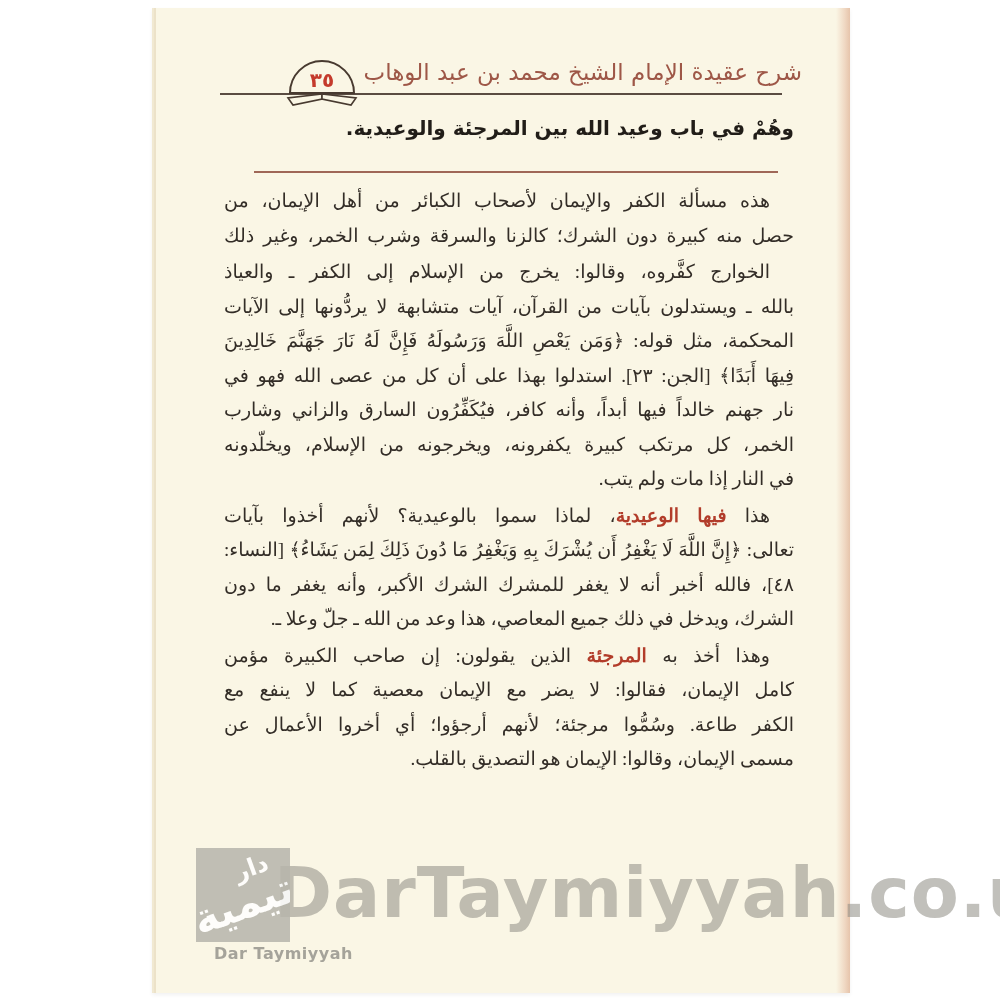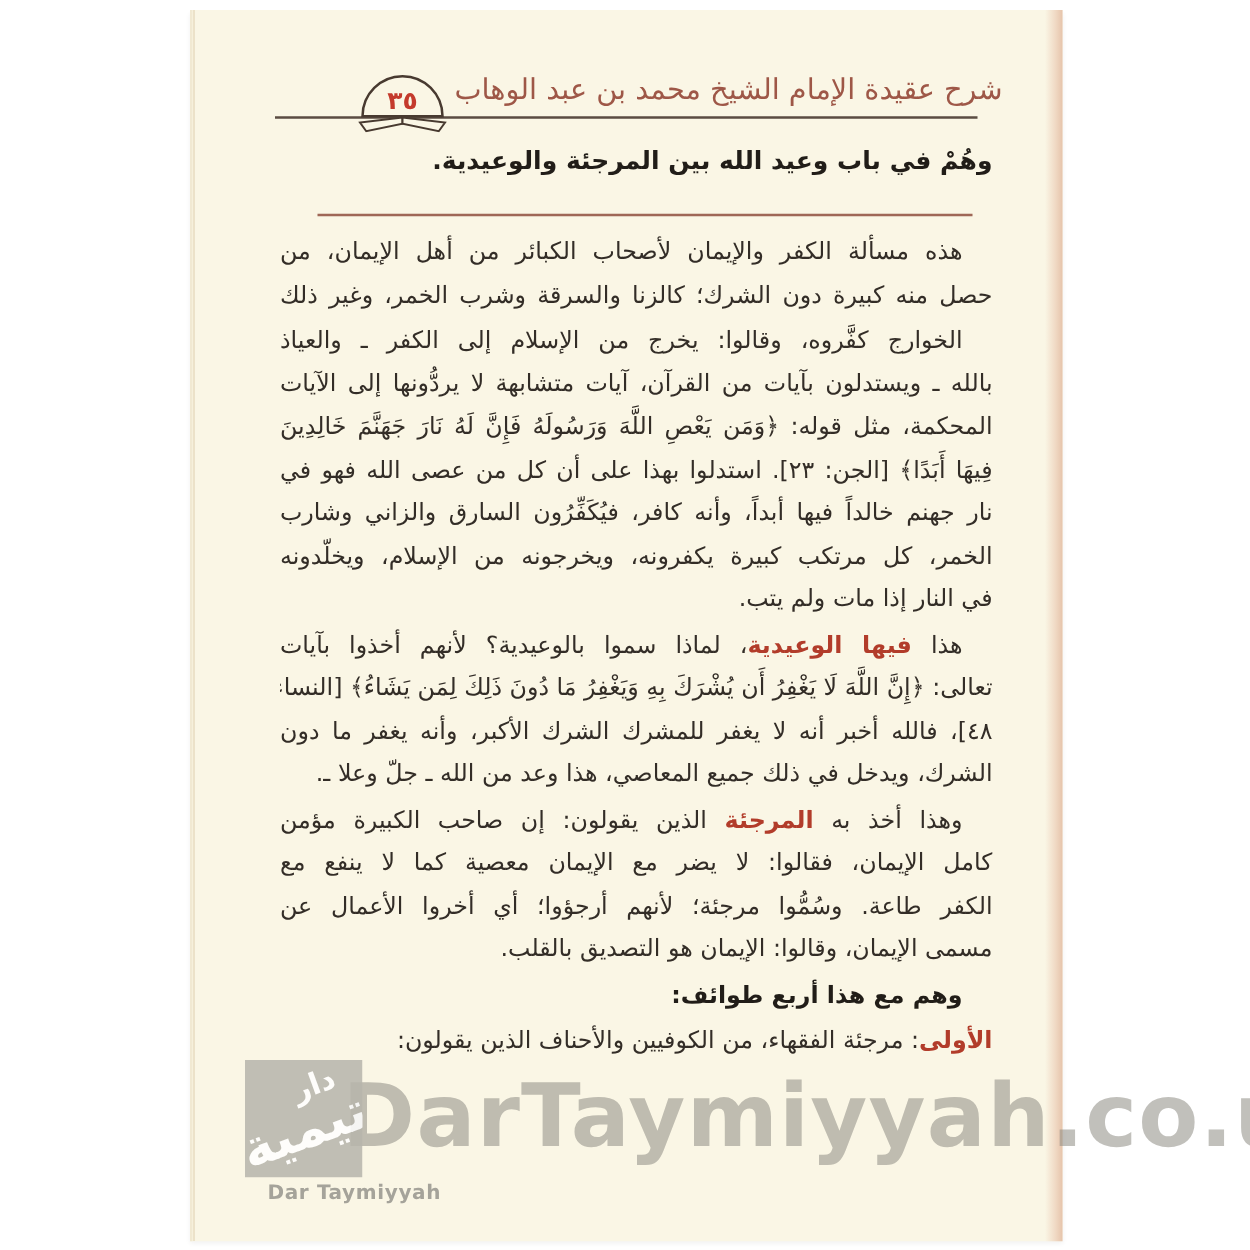--- a/index.html
+++ b/index.html
@@ -29,21 +29,21 @@
   .section-heading{
     position:absolute;top:108px;right:56px;z-index:3;
     direction:rtl;font-size:20px;font-weight:bold;color:#211d18;
   }
   .matn-rule{
     position:absolute;top:163px;left:100px;width:524px;height:2px;z-index:2;
     background:var(--rule-maroon);opacity:.85;
   }
   .body-text{
     position:absolute;top:176px;left:70px;width:570px;z-index:3;
-    direction:rtl;color:var(--text);font-size:19px;
+    direction:rtl;color:var(--text);font-size:19px;font-family:Liberation Serif, serif;
   }
   .para{margin:0 0 2px 0;}
   .para.bold{font-weight:bold;color:#211d18;}
   .line{
     height:34.5px;line-height:34.5px;overflow:hidden;
     text-align:justify;text-align-last:justify;white-space:nowrap;
   }
   .line.first{padding-right:24px;}
   .line.end{text-align-last:right;}
   .red{color:var(--highlight-red);font-weight:bold;}
@@ -105,22 +105,16 @@
           <div class="line"><span>تعالى: ﴿إِنَّ اللَّهَ لَا يَغْفِرُ أَن يُشْرَكَ بِهِ وَيَغْفِرُ مَا دُونَ ذَلِكَ لِمَن يَشَاءُ﴾ [النساء:</span></div>
           <div class="line"><span>٤٨]، فالله أخبر أنه لا يغفر للمشرك الشرك الأكبر، وأنه يغفر ما دون</span></div>
           <div class="line end"><span>الشرك، ويدخل في ذلك جميع المعاصي، هذا وعد من الله ـ جلّ وعلا ـ.</span></div>
         </div>
         <div class="para">
           <div class="line first"><span>وهذا أخذ به </span><span class="red">المرجئة</span><span> الذين يقولون: إن صاحب الكبيرة مؤمن</span></div>
           <div class="line"><span>كامل الإيمان، فقالوا: لا يضر مع الإيمان معصية كما لا ينفع مع</span></div>
           <div class="line"><span>الكفر طاعة. وسُمُّوا مرجئة؛ لأنهم أرجؤوا؛ أي أخروا الأعمال عن</span></div>
           <div class="line end"><span>مسمى الإيمان، وقالوا: الإيمان هو التصديق بالقلب.</span></div>
         </div>
-        <div class="para bold">
-          <div class="line first end"><span>وهم مع هذا أربع طوائف:</span></div>
-        </div>
-        <div class="para">
-          <div class="line end"><span class="red">الأولى</span><span>: مرجئة الفقهاء، من الكوفيين والأحناف الذين يقولون:</span></div>
-        </div>
       </div>
 
   </div>
 </div>
 
 </body></html>

